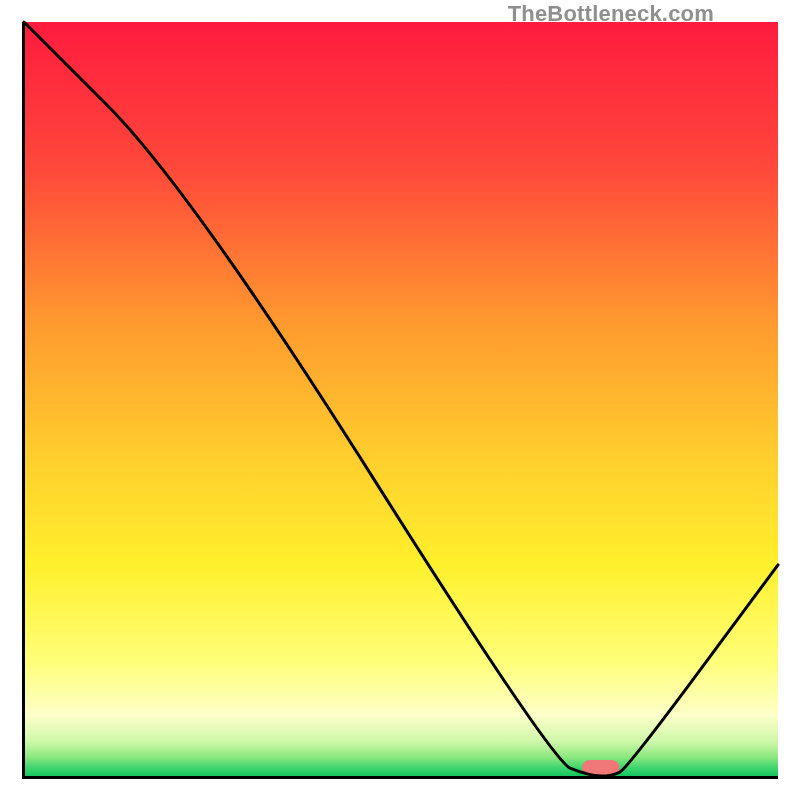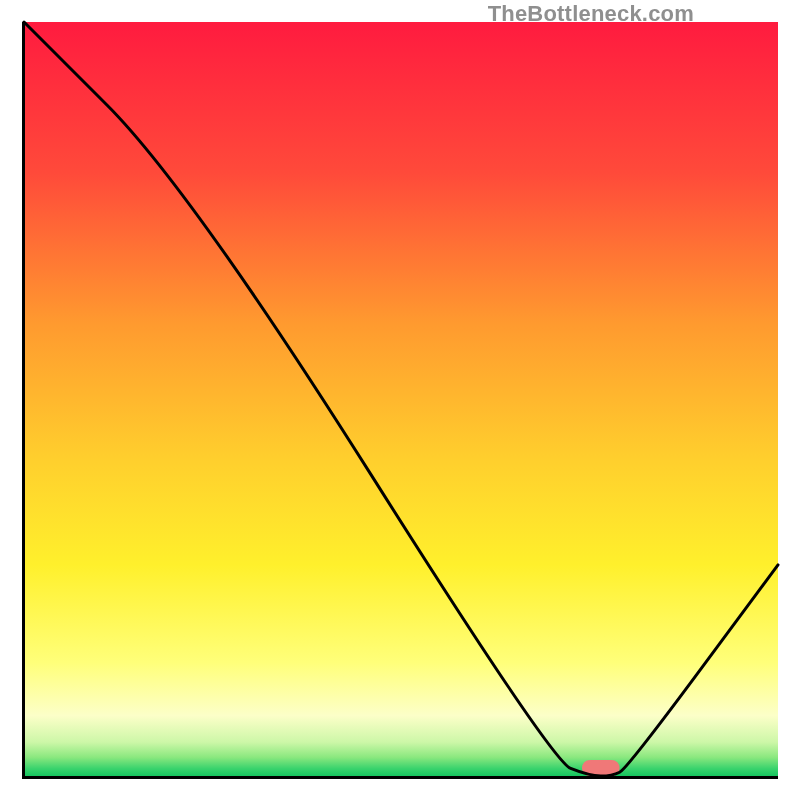--- a/index.html
+++ b/index.html
@@ -7,20 +7,21 @@
     padding: 0;
     width: 800px;
     height: 800px;
     background: #ffffff;
     overflow: hidden;
   }
   .stage {
     position: relative;
     width: 700px;
     height: 800px;
+    padding-left: 20px;
   }
   
   .axis-y {
     position: absolute;
     left: 22px;
     top: 22px;
     width: 0;
     height: 756px;
     border-left: 3px solid #000;
   }

